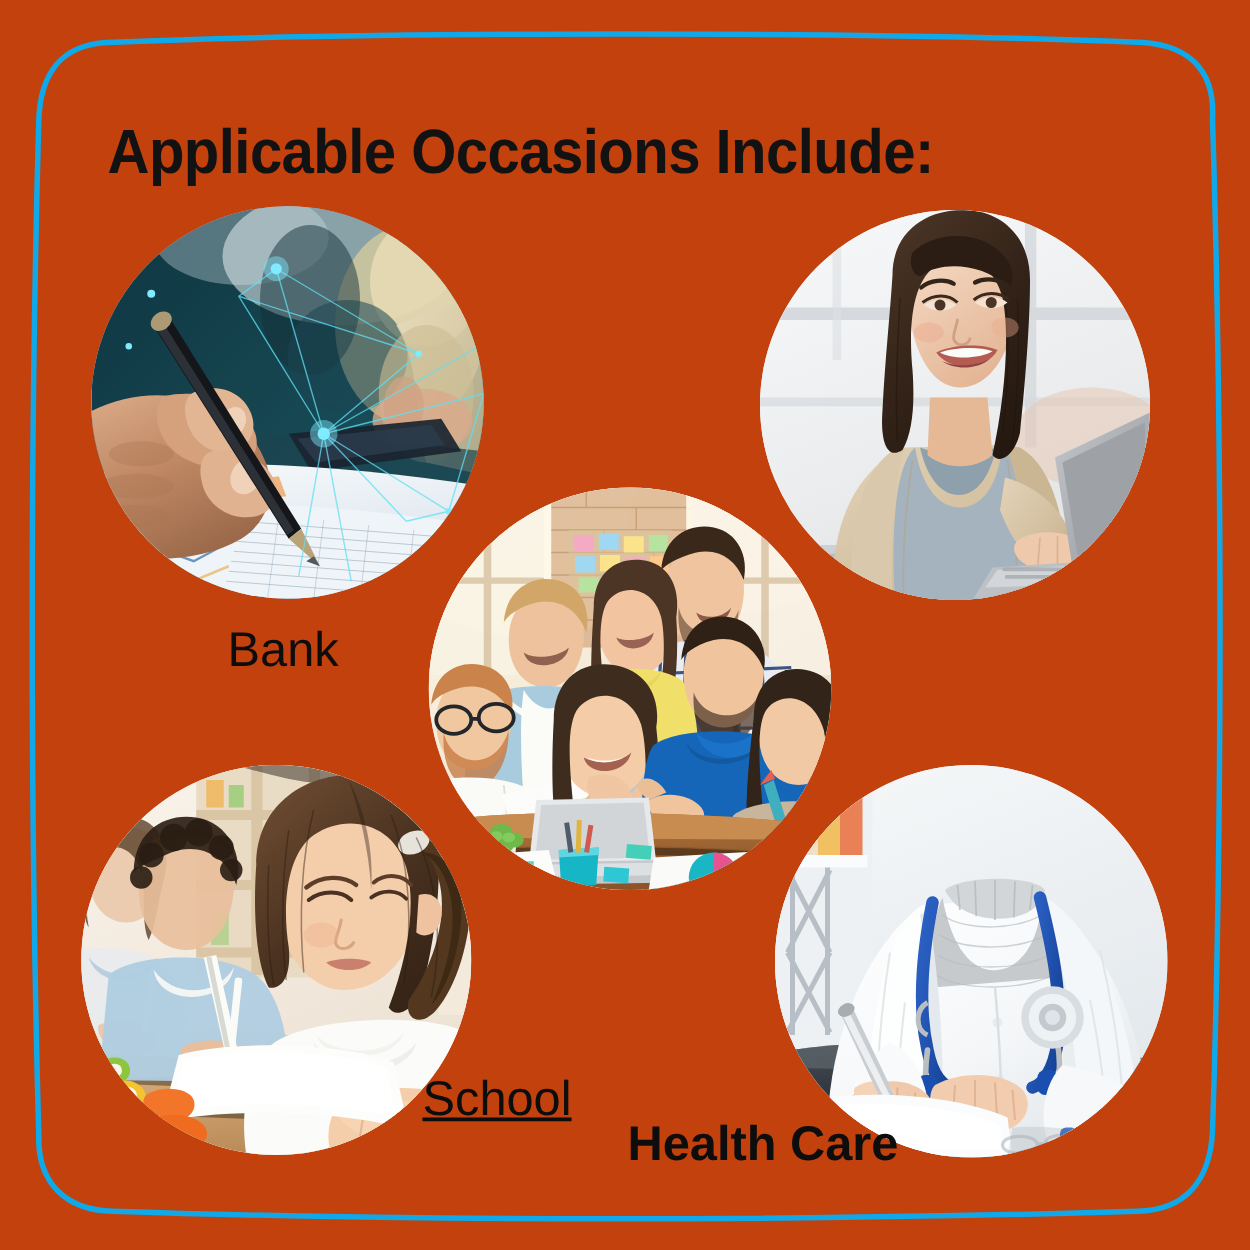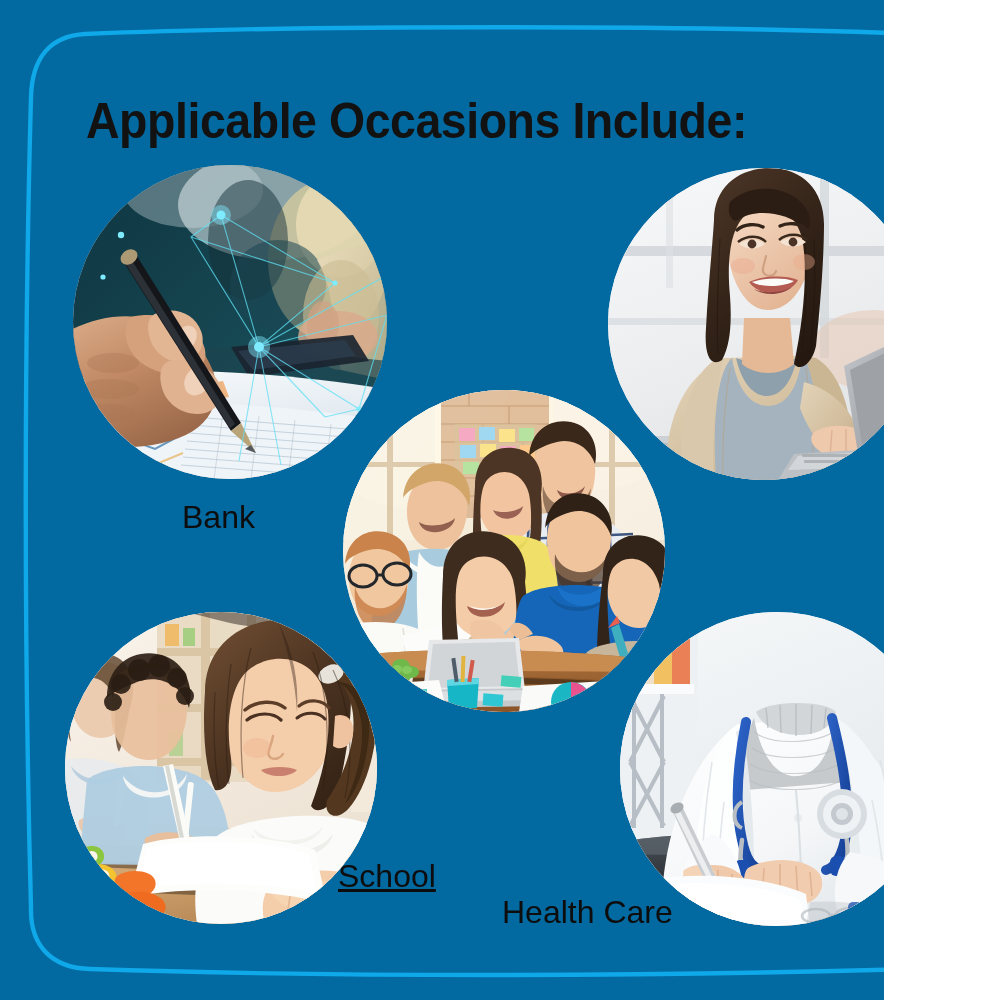--- a/index.html
+++ b/index.html
@@ -5,23 +5,23 @@
   html, body {
     margin: 0;
     padding: 0;
     background: #ffffff;
   }
   body {
     font-family: "Liberation Sans", sans-serif;
   }
   #canvas {
     position: relative;
-    width: 884px;
+    width: 1000px;
     height: 1000px;
-    background: #0369a1;
+    background: #c2410c;
     overflow: hidden;
   }
 
   
   #border-frame {
     position: absolute;
     left: 0; top: 0;
     width: 1000px; height: 1000px;
     pointer-events: none;
   }
@@ -46,21 +46,21 @@
     position: absolute;
     border-radius: 50%;
     overflow: hidden;
     background: #e9eef2;
   }
   .occasion-photo svg { display: block; width: 100%; height: 100%; }
 
   .occasion-label {
     position: absolute;
     font-family: "Liberation Sans", sans-serif;
-    font-size: 32px;
+    font-size: 39px;
     font-weight: normal;
     color: #0d0d0d;
     white-space: nowrap;
     letter-spacing: 0px;
   }
 </style>
 </head>
 <body>
 
 <div id="canvas">
@@ -881,15 +881,15 @@
       <path d="M190,290 C220,288 250,292 266,300 L262,314 L186,314 Z" fill="#9AA3AB" opacity="0.25"></path>
 
       <g stroke="#AEB5BB" stroke-width="2.6" opacity="0.6" fill="none">
         <ellipse cx="196" cy="304" rx="14" ry="7"></ellipse>
         <ellipse cx="230" cy="303" rx="14" ry="7"></ellipse>
         <path d="M210,303 L216,303"></path>
       </g>
       <rect x="228" y="290" width="14" height="16" rx="5" fill="#1A4FAF" opacity="0.75"></rect>
     </svg>
   </div>
-  <div class="occasion-label" style="left: 502px; top: 894px; color: rgb(13, 13, 13);">Health Care</div>
+  <div class="occasion-label" style="left: 502px; top: 894px; color: rgb(13, 13, 13); font-weight: bold;">Health Care</div>
 
 </div>
 
 </body></html>

